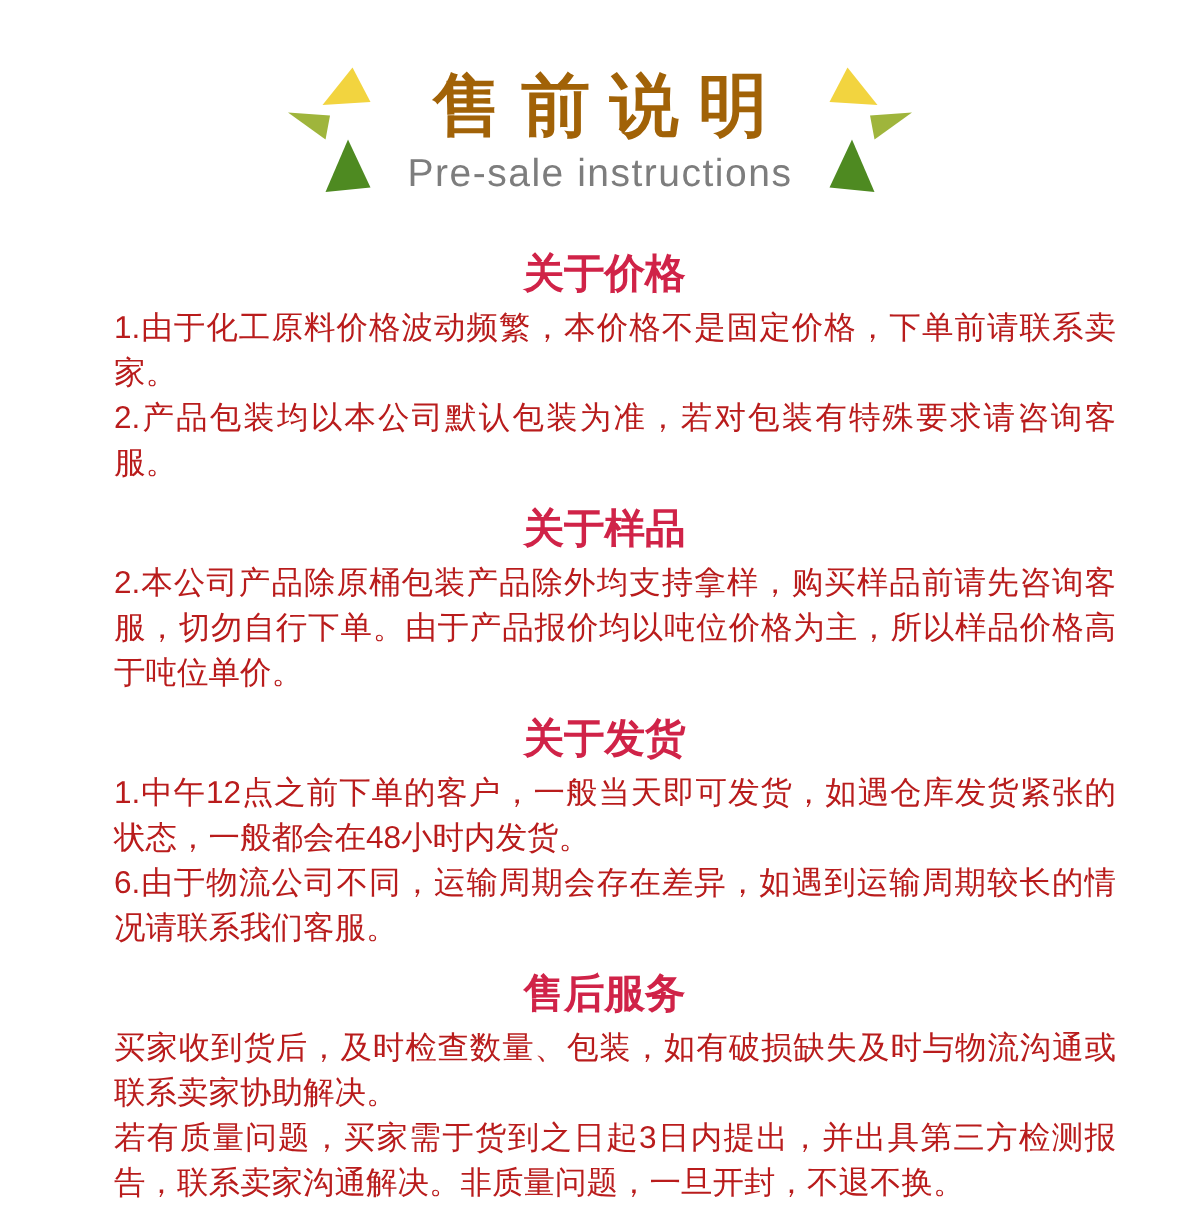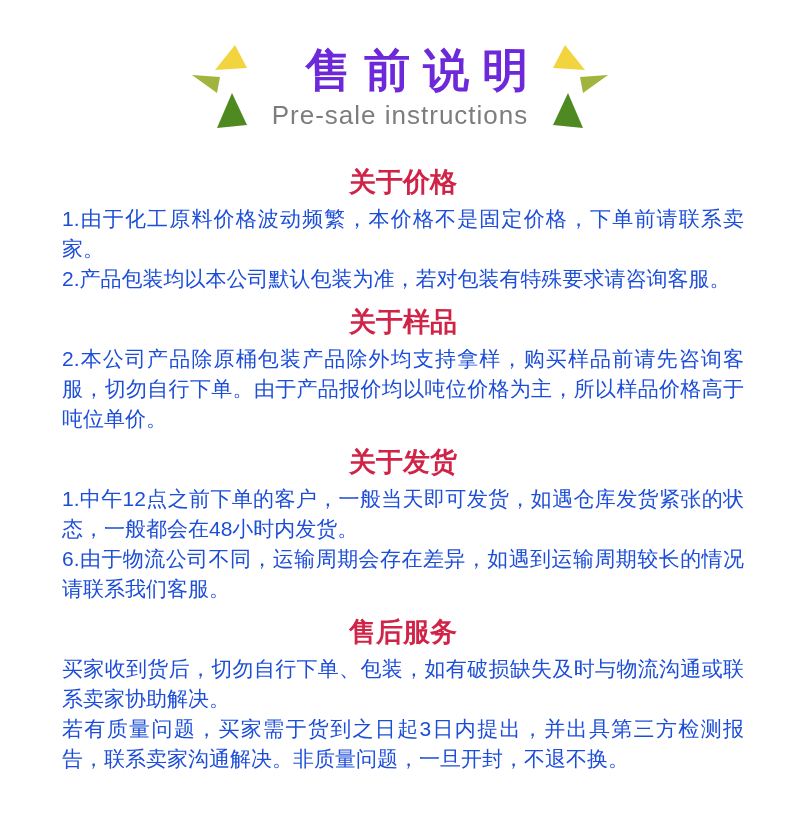--- a/index.html
+++ b/index.html
@@ -21,26 +21,25 @@
     align-items: center;
     gap: 20px;
     padding-top: 42px;
   }
   .tri { width: 60px; height: 88px; flex: 0 0 auto; }
   .tri.mirror { transform: scaleX(-1); }
   .title-block { text-align: center; }
   .main-title {
     font-size: 46px;
     font-weight: bold;
-    color: #6d28d9;
+    color: #a16207;
     letter-spacing: 13px;
     margin-right: -13px; 
     line-height: 56px;
     white-space: nowrap;
-    text-align: right;
   }
   .sub-title {
     font-size: 26px;
     color: #7d7d7d;
     letter-spacing: 1px;
     line-height: 34px;
     white-space: nowrap;
   }
   
   .content { padding: 0 56px 0 62px; }
@@ -49,23 +48,24 @@
     font-weight: bold;
     color: #d02348;
     line-height: 32px;
     margin: 12px 0 6px;
     text-align: center;
   }
   .sec:first-child h2 { margin-top: 34px; }
   .sec p {
     font-size: 21px;
     line-height: 30px;
-    color: #1d4ed8;
+    color: #b91c1c;
     text-align: justify;
     word-break: break-all;
+    margin-left: 14px;
   }
 </style>
 </head>
 <body>
 
 <div class="page">
 
   <div class="header">
     <svg class="tri" viewBox="0 0 60 88" aria-hidden="true">
       <polygon points="43,2 23,27 55,25" fill="#f2d43f"></polygon>
@@ -99,18 +99,18 @@
     </section>
 
     <section class="sec">
       <h2>关于发货</h2>
       <p>1.中午12点之前下单的客户，一般当天即可发货，如遇仓库发货紧张的状态，一般都会在48小时内发货。</p>
       <p>6.由于物流公司不同，运输周期会存在差异，如遇到运输周期较长的情况请联系我们客服。</p>
     </section>
 
     <section class="sec">
       <h2>售后服务</h2>
-      <p>买家收到货后，切勿自行下单、包装，如有破损缺失及时与物流沟通或联系卖家协助解决。</p>
+      <p>买家收到货后，及时检查数量、包装，如有破损缺失及时与物流沟通或联系卖家协助解决。</p>
       <p>若有质量问题，买家需于货到之日起3日内提出，并出具第三方检测报告，联系卖家沟通解决。非质量问题，一旦开封，不退不换。</p>
     </section>
 
   </div>
 </div>
 
 </body></html>

